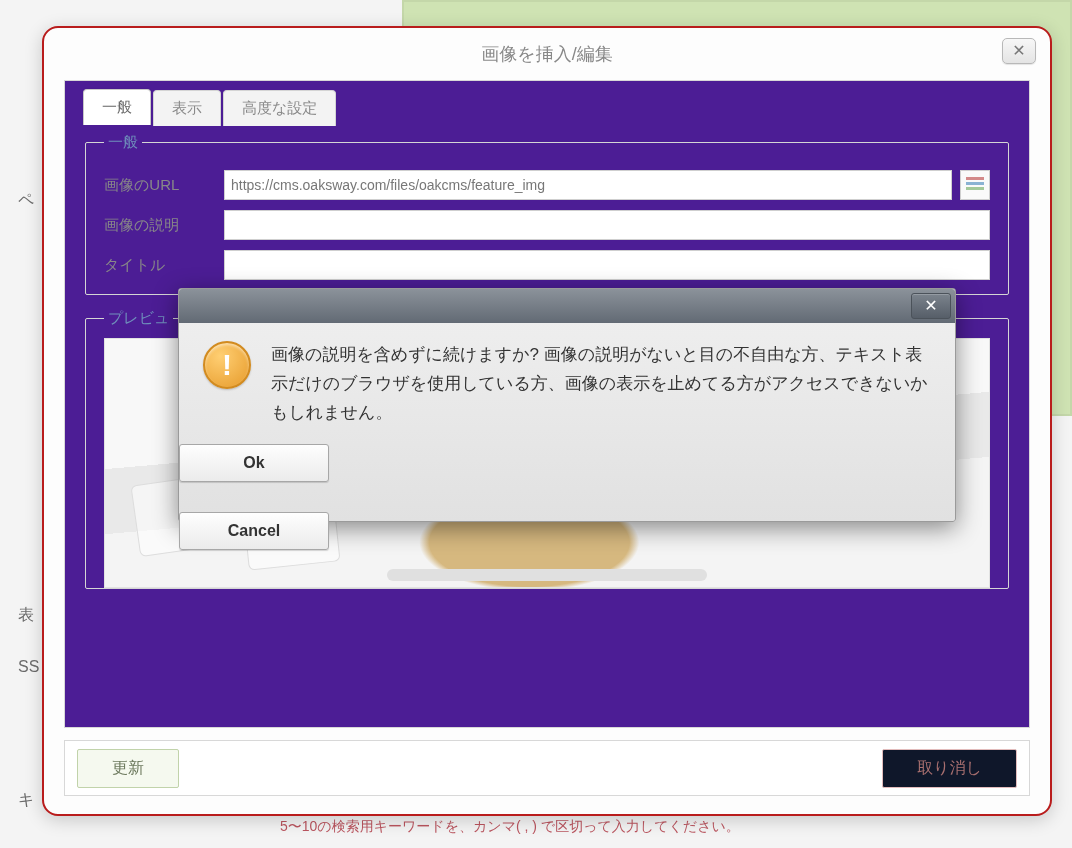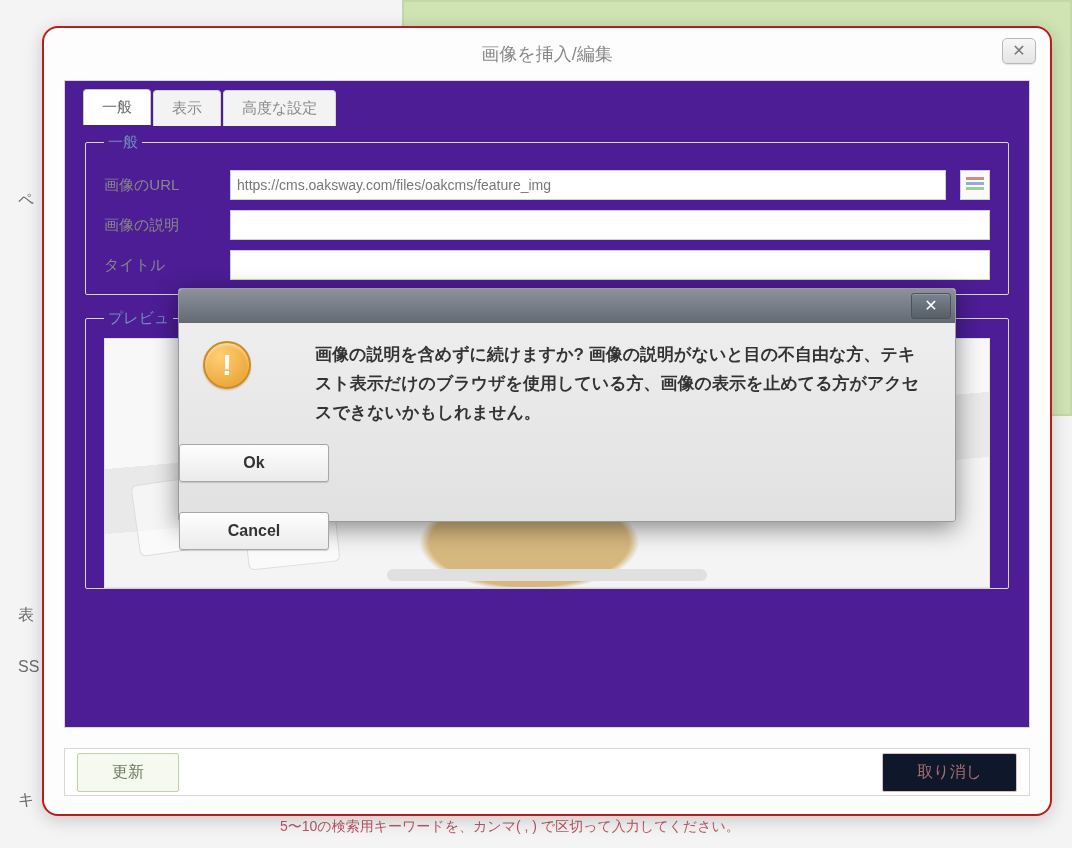--- a/index.html
+++ b/index.html
@@ -131,21 +131,20 @@
   }
   legend {
     color: #6f8fbb;
     font-size: 15px;
     padding: 0 4px;
   }
   .form-row {
     display: flex;
     align-items: center;
     margin-top: 10px;
-    gap: 6px;
   }
   .form-row:first-of-type { margin-top: 0; }
   .form-label {
     flex: 0 0 120px;
     color: #888;
     font-size: 15px;
   }
   .form-input {
     flex: 1;
     height: 30px;
@@ -212,21 +211,21 @@
     background: #e0e0e0;
     border-radius: 6px;
   }
 
   
   .dlg-footer {
     position: absolute;
     left: 20px;
     right: 20px;
     bottom: 18px;
-    height: 48px;
+    height: 56px;
     border: 1px solid #d8d8d8;
     background: #fff;
     display: flex;
     justify-content: space-between;
     align-items: center;
     padding: 8px 12px;
   }
   .flat-btn {
     border: 1px solid #c9c9c9;
     padding: 8px 34px;
@@ -284,23 +283,22 @@
     font-weight: bold;
     font-size: 30px;
     text-align: center;
     line-height: 44px;
     box-shadow: inset 0 2px 3px rgba(255,255,255,0.5), 0 1px 2px rgba(0,0,0,0.2);
     margin-right: 20px;
   }
   .confirm-text {
     font-size: 17px;
     color: #333;
-    font-weight: bold;
+    font-weight: normal;
     line-height: 1.7;
-    margin-left: 44px;
   }
   .confirm-buttons {
     display: flex;
     justify-content: center;
     gap: 30px;
     margin-top: 16px;
     flex-direction: column;
   }
   .win-btn {
     width: 150px;

